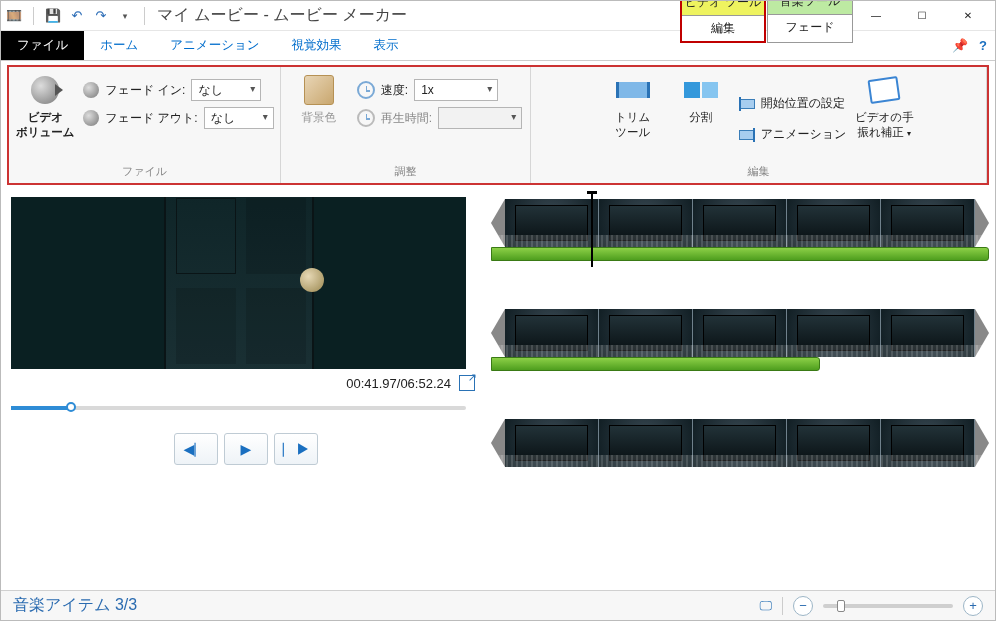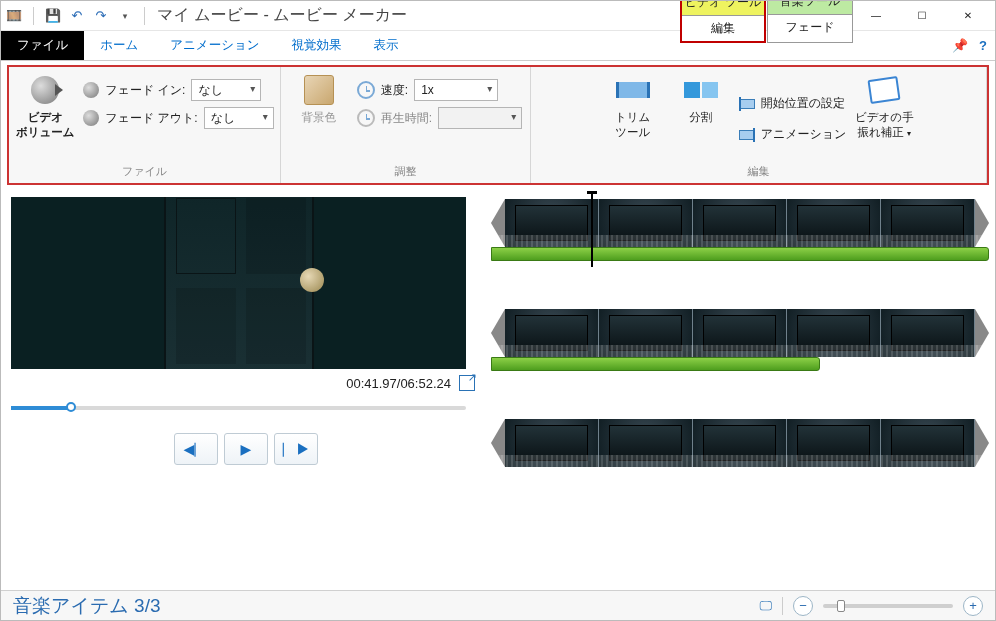--- a/index.html
+++ b/index.html
@@ -72,21 +72,21 @@
 .clip-strip .arrow-l { border-right:14px solid #888;}
 .clip-strip .arrow-r { border-left:14px solid #888;}
 .clip-mid { flex:1; background:#a8bac6; display:flex;}
 .clip-mid .thumb-c { flex:1; background:radial-gradient(circle at 50% 40%,#3a4a54,#0d1a1f); border-right:1px solid #70818c; position:relative;}
 .clip-mid .thumb-c::before { content:""; position:absolute; inset:6px 10px; background:linear-gradient(#223238,#0a1215); border:1px solid #000;}
 .wave { position:absolute; left:0; right:0; bottom:0; height:12px; background:repeating-linear-gradient(90deg,#fff2 0 2px,transparent 2px 5px),#ffffff22;}
 .audio-bar { height:14px; background:linear-gradient(#8cd047,#4e9e1e); border:1px solid #3a7a15; border-top-right-radius:3px; border-bottom-right-radius:3px;}
 .playhead { position:absolute; top:-6px; bottom:-20px; left:100px; width:2px; background:#000;}
 .playhead::before { content:""; position:absolute; left:-4px; top:-5px; width:10px; height:6px; background:#000;}
 .statusbar { position:absolute; left:1px; right:1px; bottom:1px; height:30px; border-top:1px solid #d0d0d0; background:#f7f7f7; display:flex; align-items:center; padding:0 12px; gap:10px;}
-.statusbar .st-text { flex:1; color:#2a6bb0; font-size:19px;}
+.statusbar .st-text { flex:1; color:#2a6bb0; font-size:16px;}
 .zoom-slider { width:130px; height:4px; background:#cfcfcf; position:relative; border-radius:2px;}
 .zoom-slider .zthumb { position:absolute; left:14px; top:-4px; width:8px; height:12px; background:#fff; border:1px solid #888; border-radius:2px;}
 .round-btn { width:20px; height:20px; border:1px solid #9db6c7; border-radius:50%; display:flex; align-items:center; justify-content:center; color:#2a6bb0; font-size:13px; background:#fff;}
 </style>
 </head>
 <body>
 
 <div class="titlebar">
   <div class="qat">
     <span class="ico">🎞️</span>

